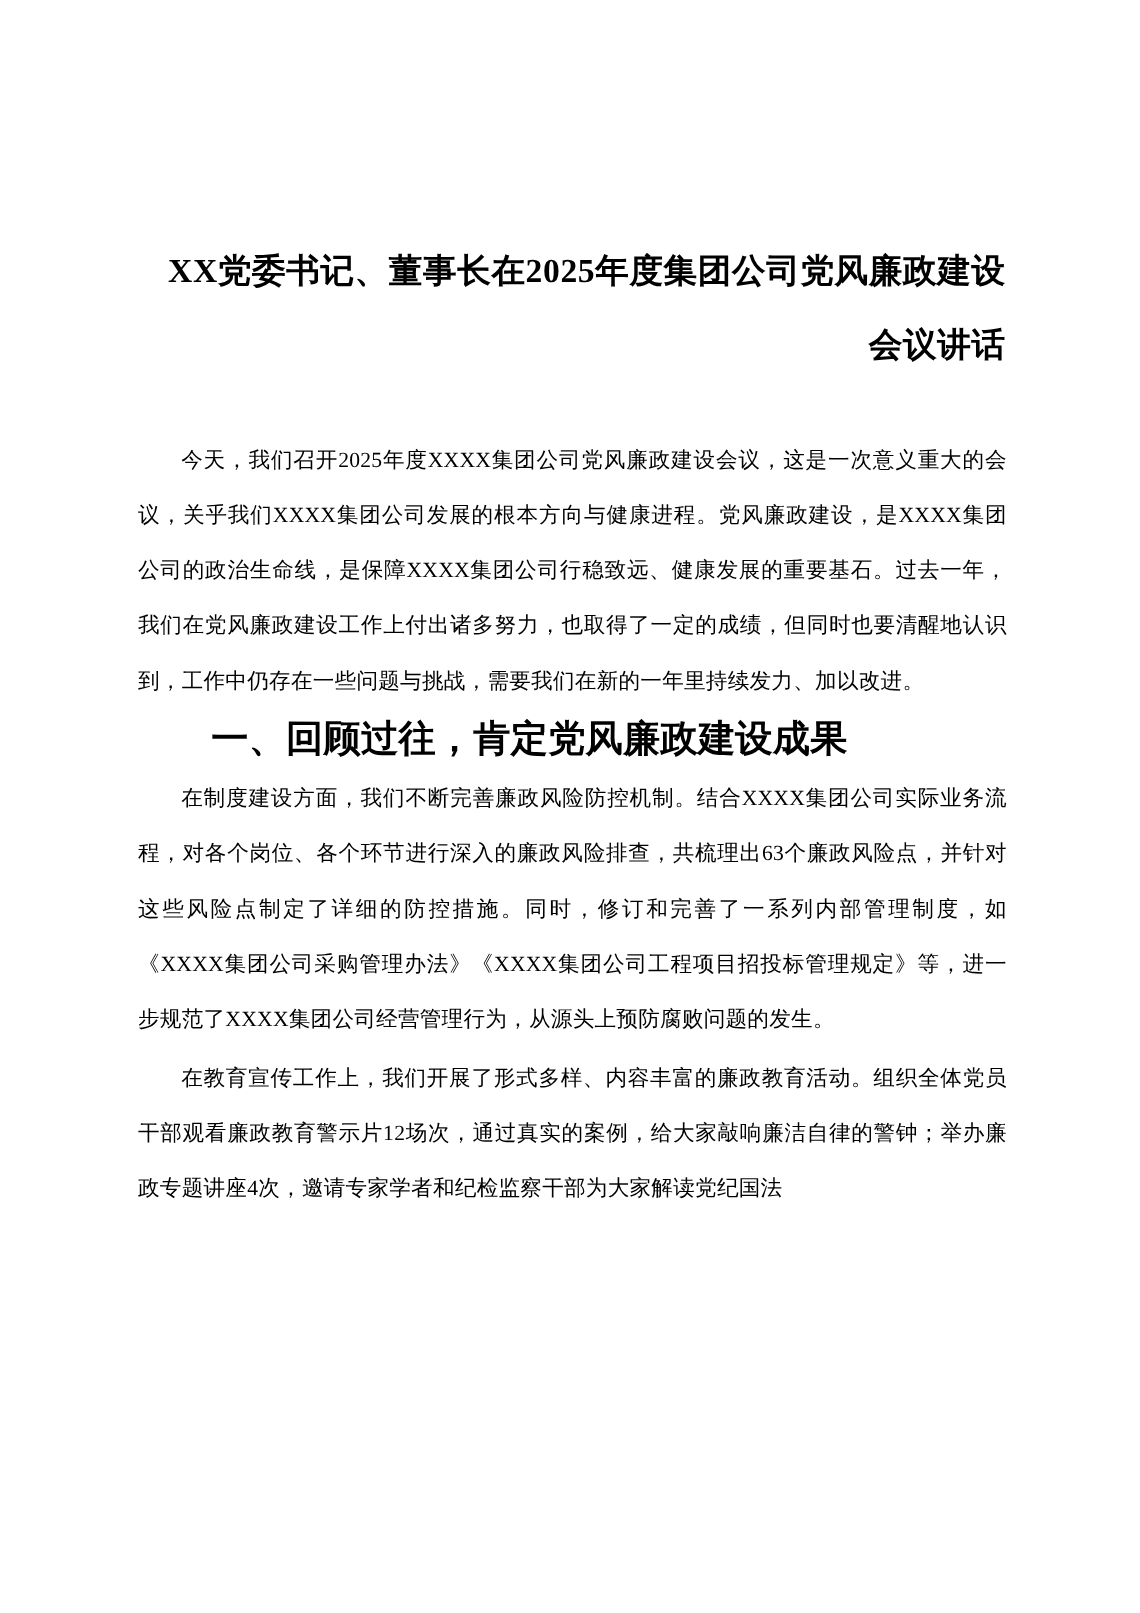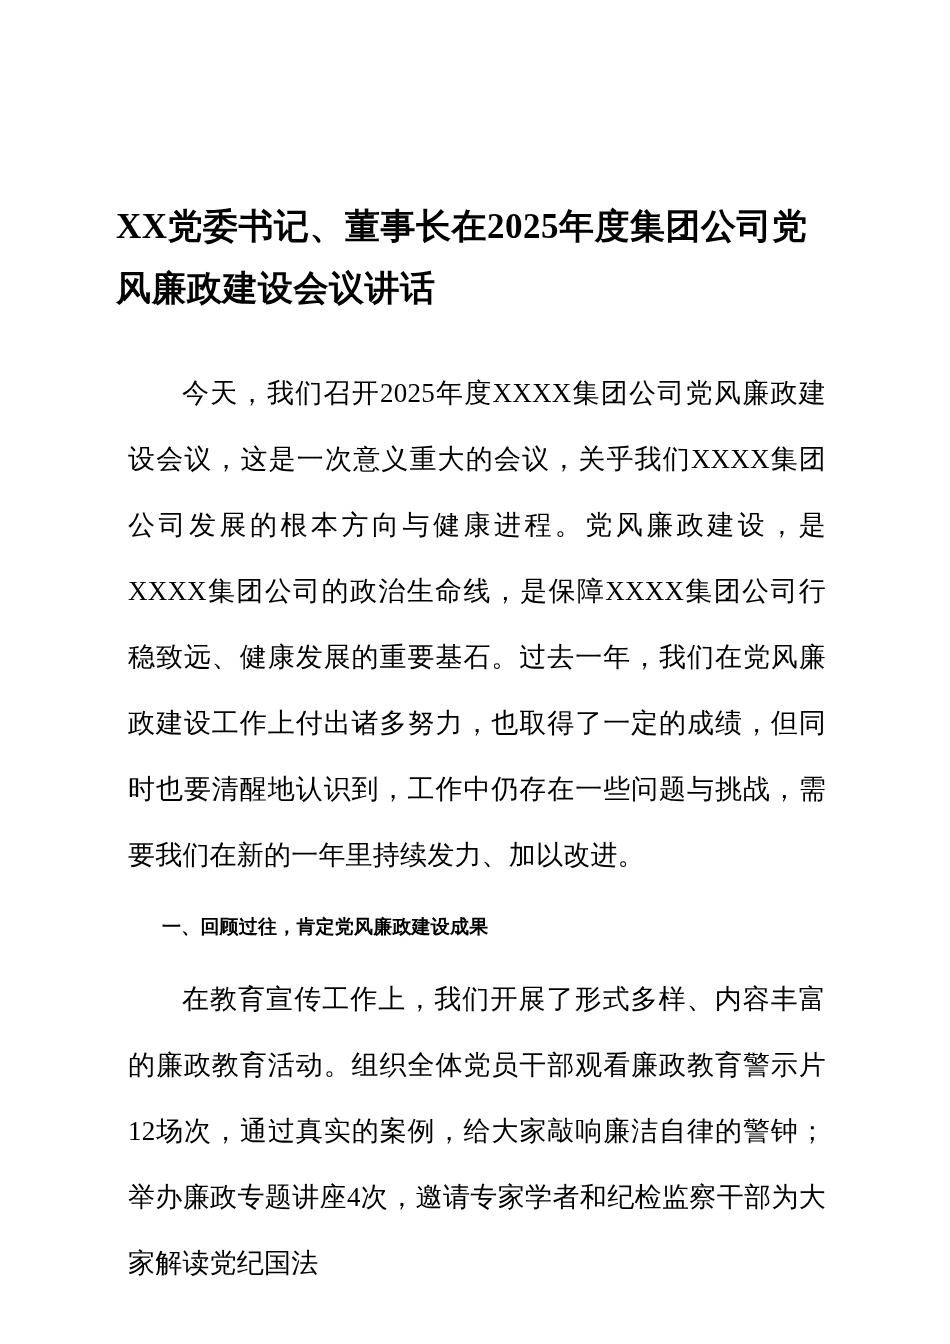--- a/index.html
+++ b/index.html
@@ -17,57 +17,58 @@
   .page {
     box-sizing: border-box;
     width: 950px;
     height: 1344px;
     padding: 196px 108px 40px 112px;
     background: #ffffff;
   }
   .doc-title {
     font-family: "Liberation Serif", "DejaVu Serif", serif;
     font-weight: bold;
-    font-size: 35px;
+    font-size: 28px;
     line-height: 62px;
-    text-align: left;
+    text-align: right;
     letter-spacing: 0.5px;
     margin: 0 0 40px 0;
     padding: 0 4px;
   }
   .salutation {
     font-size: 26px;
     line-height: 46px;
     margin: 0 0 0 0;
     letter-spacing: 0.5px;
   }
   p.body-para {
-    font-size: 27px;
-    line-height: 66px;
-    margin: 16px;
+    font-size: 18px;
+    line-height: 46px;
+    margin: 3px;
     text-indent: 2em;
     text-align: justify;
     text-justify: inter-ideograph;
     letter-spacing: 0.2px;
   }
   p.heading-para {
-    font-size: 19px;
+    font-size: 31px;
     line-height: 46px;
-    margin: 12px;
+    margin: 2px;
     text-indent: 2em;
     font-weight: bold;
     letter-spacing: 0.2px;
   }
   .content {
     margin-top: 2px;
   }
 </style>
 </head>
 <body>
 
 <div class="page">
   <h1 class="doc-title">XX党委书记、董事长在2025年度集团公司党风廉政建设会议讲话</h1>
   <div class="content">
     <p class="body-para">今天，我们召开2025年度XXXX集团公司党风廉政建设会议，这是一次意义重大的会议，关乎我们XXXX集团公司发展的根本方向与健康进程。党风廉政建设，是XXXX集团公司的政治生命线，是保障XXXX集团公司行稳致远、健康发展的重要基石。过去一年，我们在党风廉政建设工作上付出诸多努力，也取得了一定的成绩，但同时也要清醒地认识到，工作中仍存在一些问题与挑战，需要我们在新的一年里持续发力、加以改进。</p>
     <p class="heading-para">一、回顾过往，肯定党风廉政建设成果</p>
+    <p class="body-para">在制度建设方面，我们不断完善廉政风险防控机制。结合XXXX集团公司实际业务流程，对各个岗位、各个环节进行深入的廉政风险排查，共梳理出63个廉政风险点，并针对这些风险点制定了详细的防控措施。同时，修订和完善了一系列内部管理制度，如《XXXX集团公司采购管理办法》《XXXX集团公司工程项目招投标管理规定》等，进一步规范了XXXX集团公司经营管理行为，从源头上预防腐败问题的发生。</p>
     <p class="body-para">在教育宣传工作上，我们开展了形式多样、内容丰富的廉政教育活动。组织全体党员干部观看廉政教育警示片12场次，通过真实的案例，给大家敲响廉洁自律的警钟；举办廉政专题讲座4次，邀请专家学者和纪检监察干部为大家解读党纪国法</p>
   </div>
 </div>
 
 </body></html>

